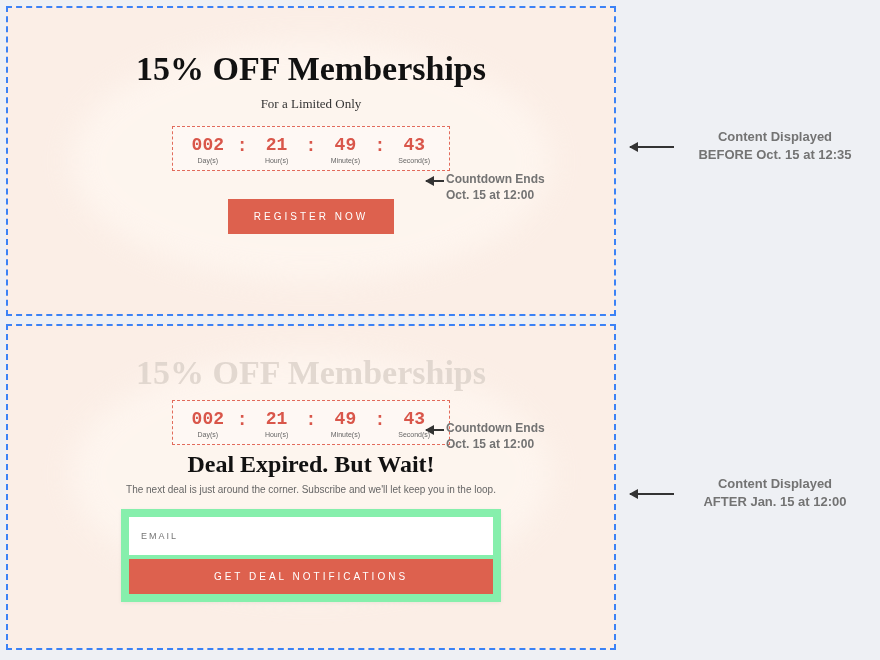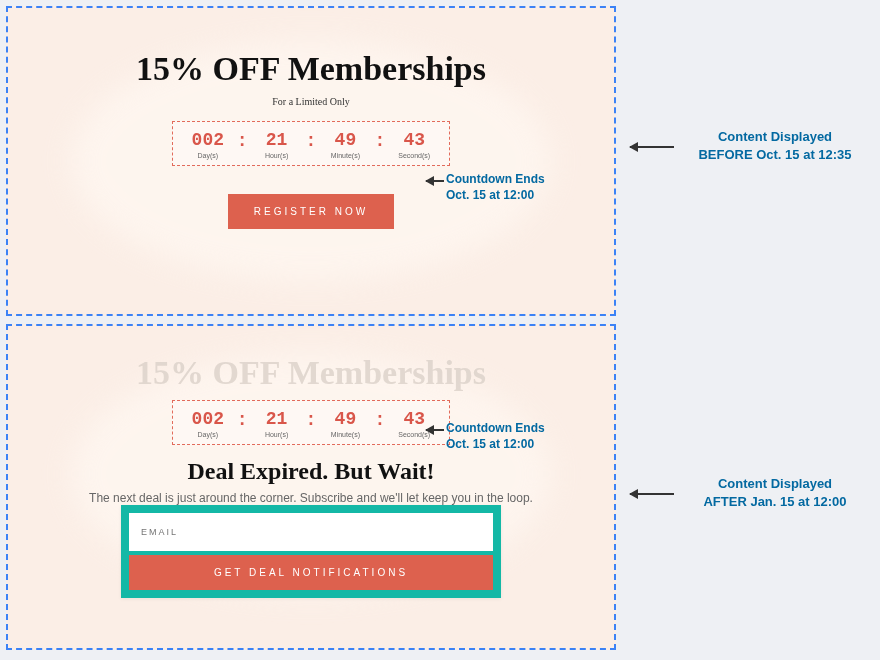--- a/index.html
+++ b/index.html
@@ -63,21 +63,21 @@
     font-weight: 700;
     color: #111;
     margin: 18px 0 8px 0;
   }
   .headline.faded {
     color: #d9cfc7;
     opacity: 0.75;
   }
   .subline {
     font-family: "Comic Sans MS", cursive;
-    font-size: 10px;
+    font-size: 13px;
     color: #333;
     margin-bottom: 14px;
   }
 
   .countdown {
     display: inline-flex;
     align-items: flex-start;
     border: 1px dashed #e26b5b;
     padding: 8px 14px 6px 14px;
     gap: 8px;
@@ -118,33 +118,34 @@
     letter-spacing: 3px;
     padding: 12px 26px;
     border: none;
     cursor: pointer;
   }
 
   .expired-head {
     font-family: "Comic Sans MS", "Marker Felt", cursive;
     font-size: 24px;
     font-weight: 700;
-    margin-top: 13px;
+    margin-top: 6px;
     color: #111;
   }
   .expired-sub {
-    font-size: 12px;
+    font-size: 10px;
     color: #666;
     margin-top: 6px;
+    margin-bottom: 14px;
   }
 
   .form-box {
     width: 380px;
     margin: 0 auto;
-    background: #14b8a6;
+    background: #86efac;
     box-shadow: 0 1px 4px rgba(0,0,0,0.06);
     padding: 8px;
   }
   .email-field {
     width: 100%;
     border: none;
     background: #fff;
     font-size: 9px;
     letter-spacing: 2px;
     color: #555;
@@ -161,21 +162,21 @@
     border: none;
     margin-top: 4px;
     cursor: pointer;
   }
 
   
   .annotation {
     position: absolute;
     font-size: 13px;
     font-weight: 600;
-    color: #0369a1;
+    color: #737373;
     line-height: 1.35;
   }
   .annotation.countdown-note {
     font-size: 12px;
   }
   .arrow {
     position: absolute;
     height: 2px;
     background: #333;
   }

